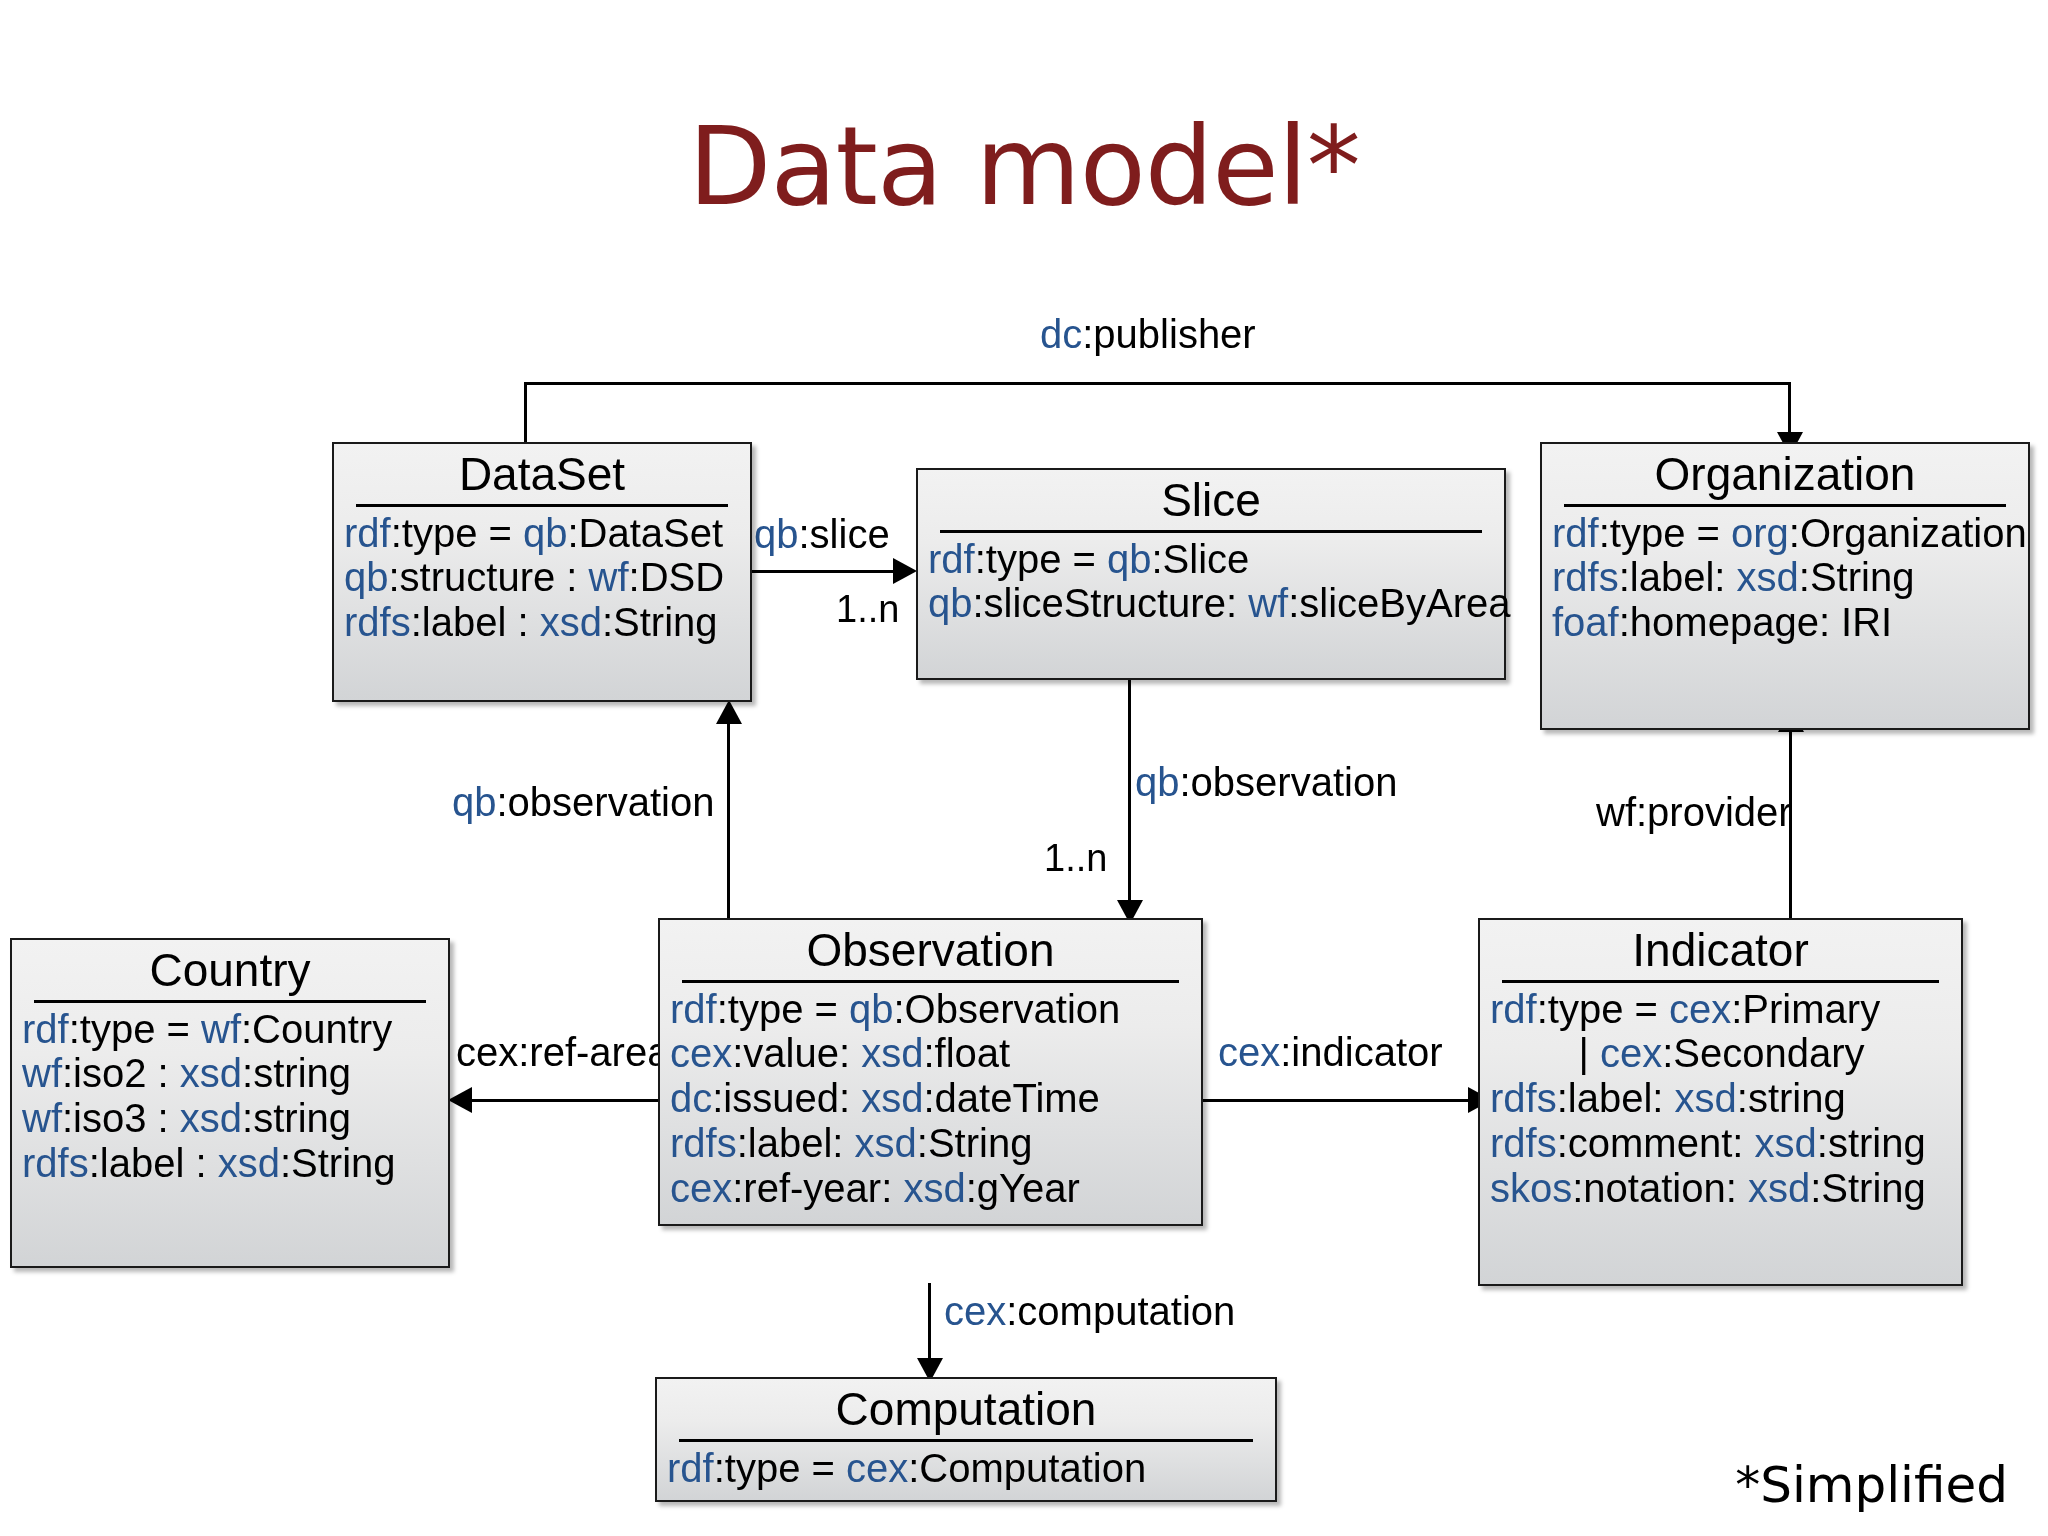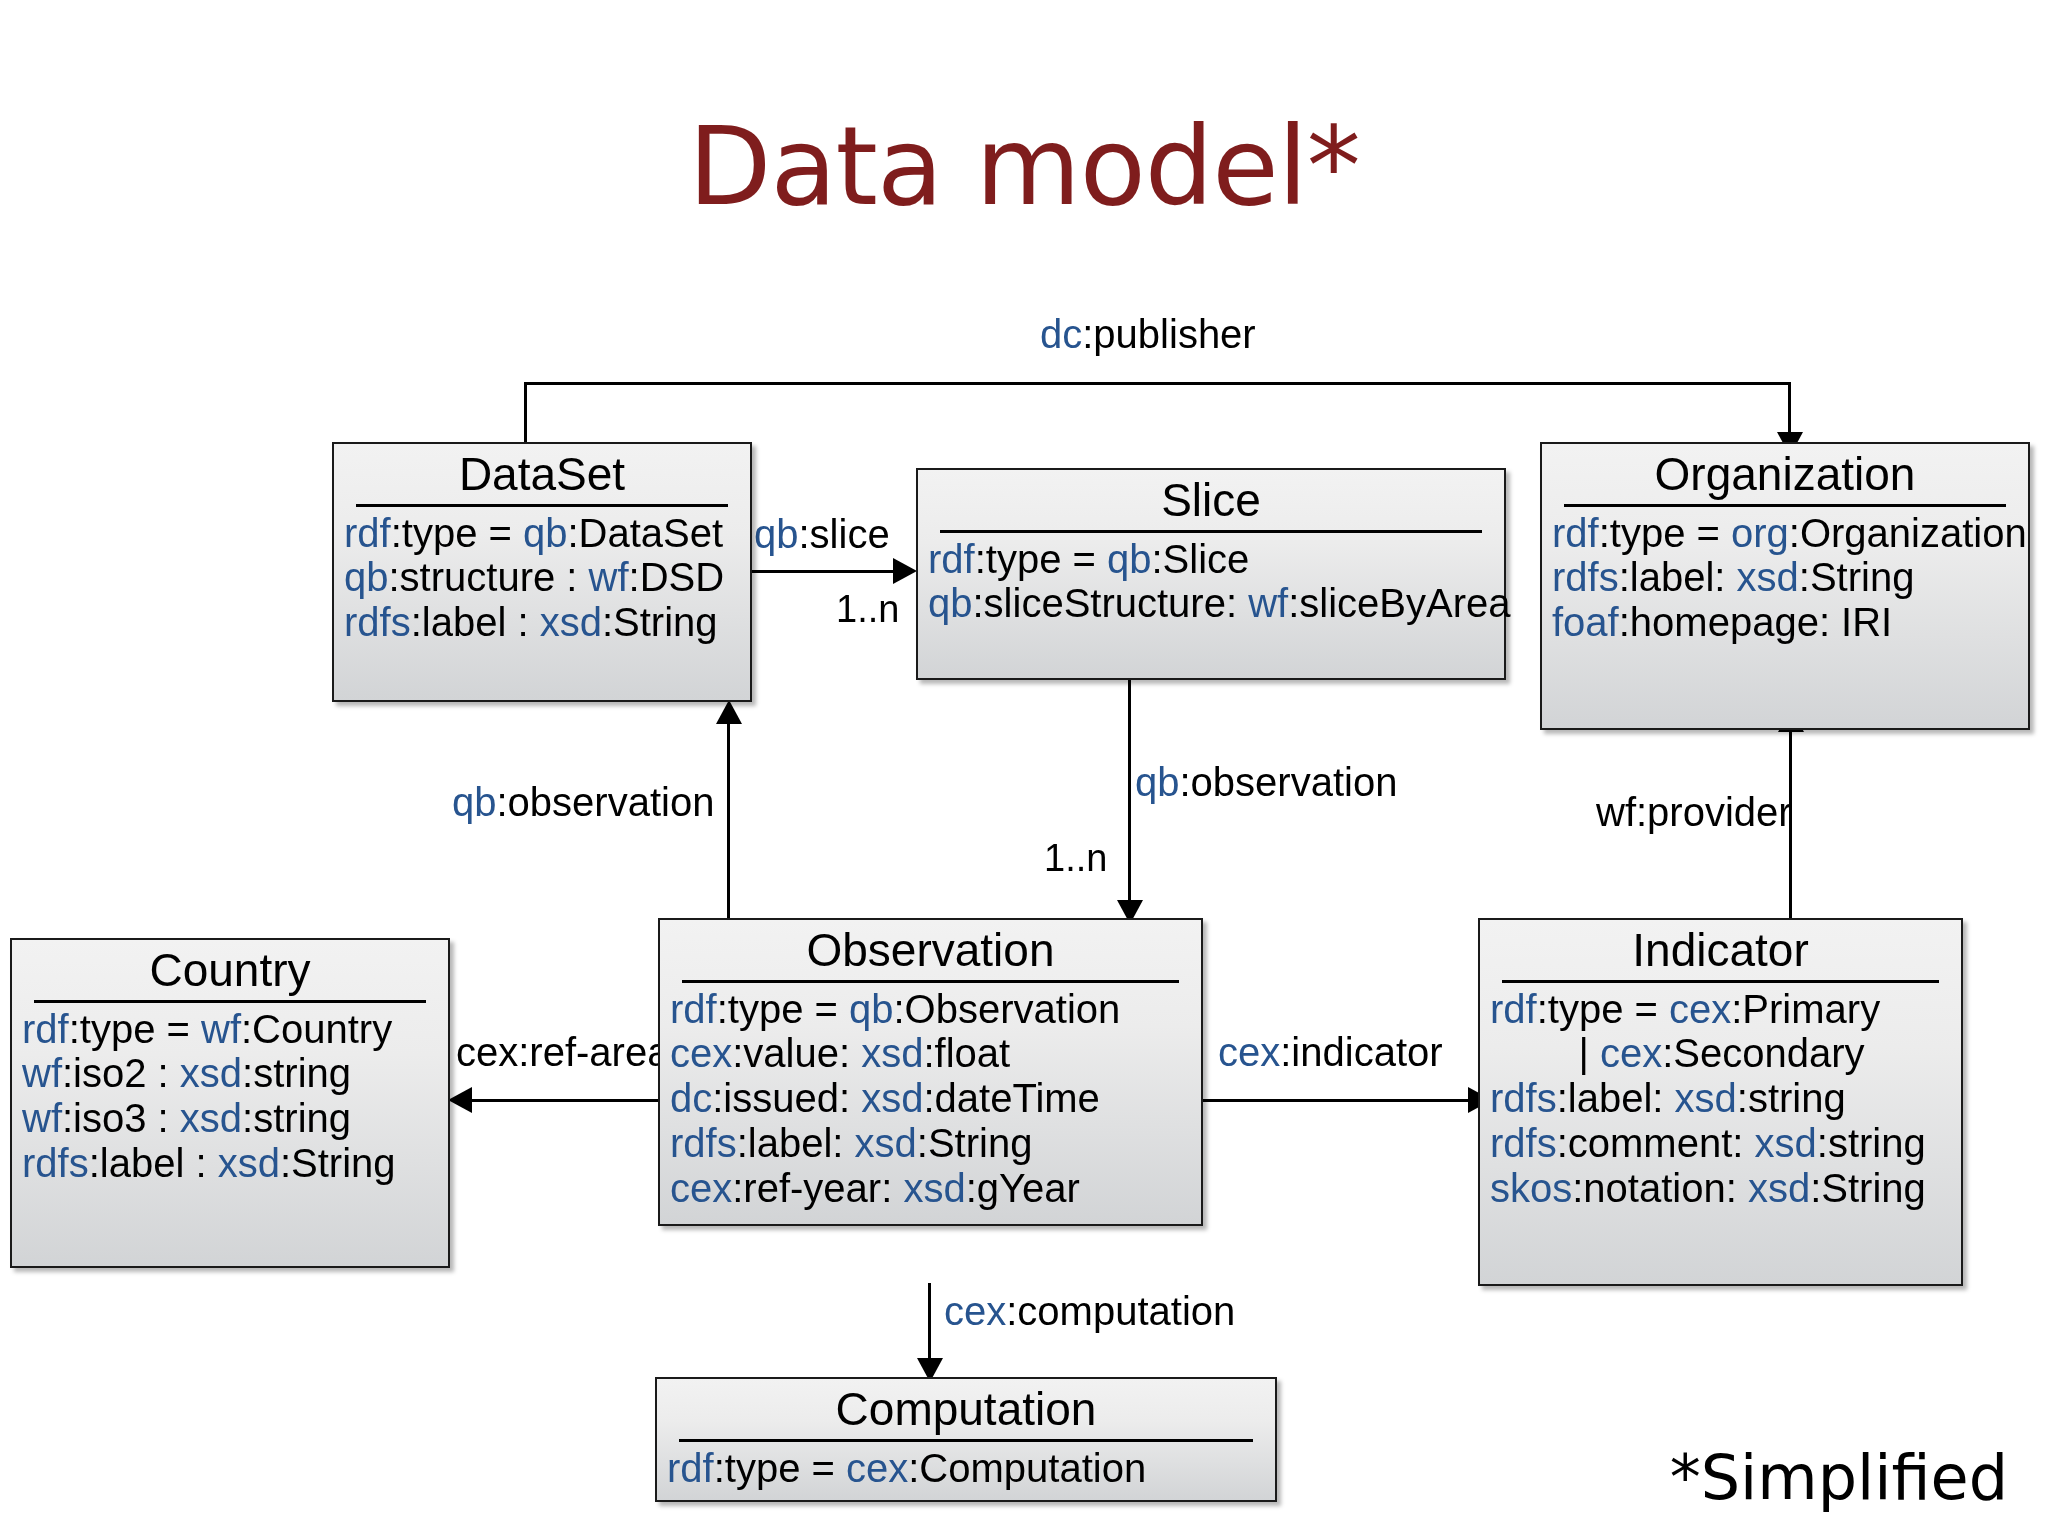--- a/index.html
+++ b/index.html
@@ -34,21 +34,21 @@
     font-weight: 400;
     letter-spacing: -1px;
     color: #7f1d1d;
     font-family: "DejaVu Sans", sans-serif;
   }
 
   .footnote {
     position: absolute;
     right: 40px;
     bottom: 22px;
-    font-size: 62px;
+    font-size: 50px;
     color: #000;
     font-family: "DejaVu Sans", sans-serif;
     white-space: nowrap;
   }
 
   
   .uml {
     position: absolute;
     box-sizing: border-box;
     border: 2px solid #1a1a1a;

